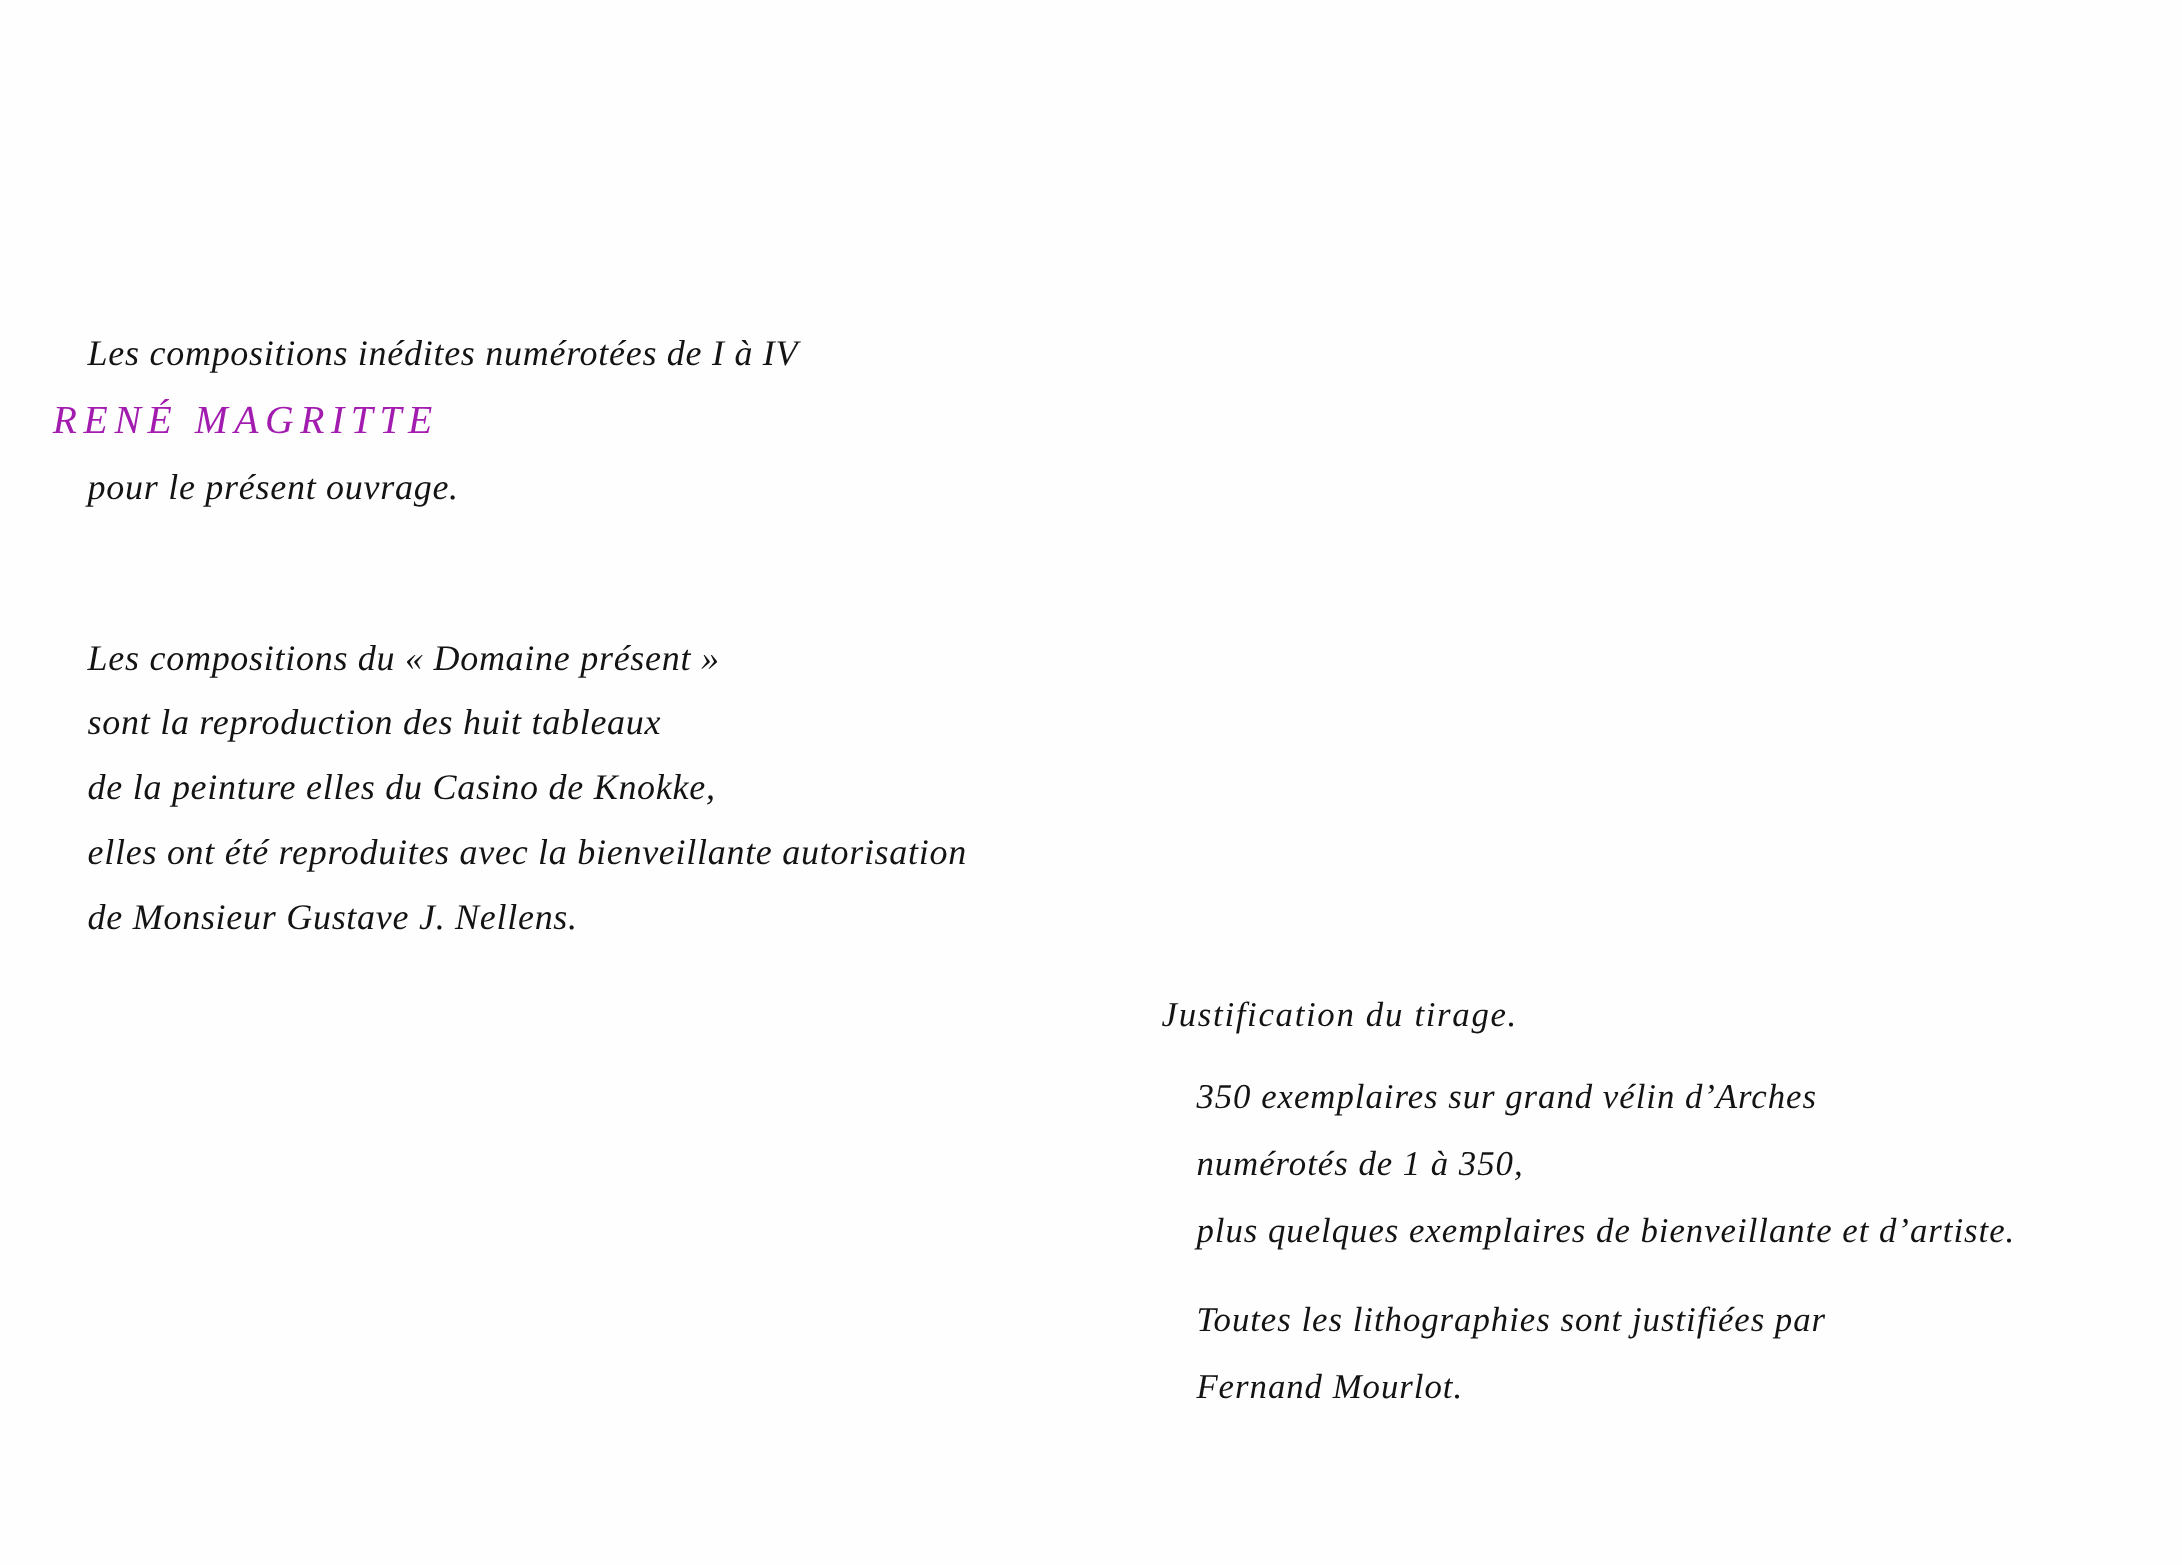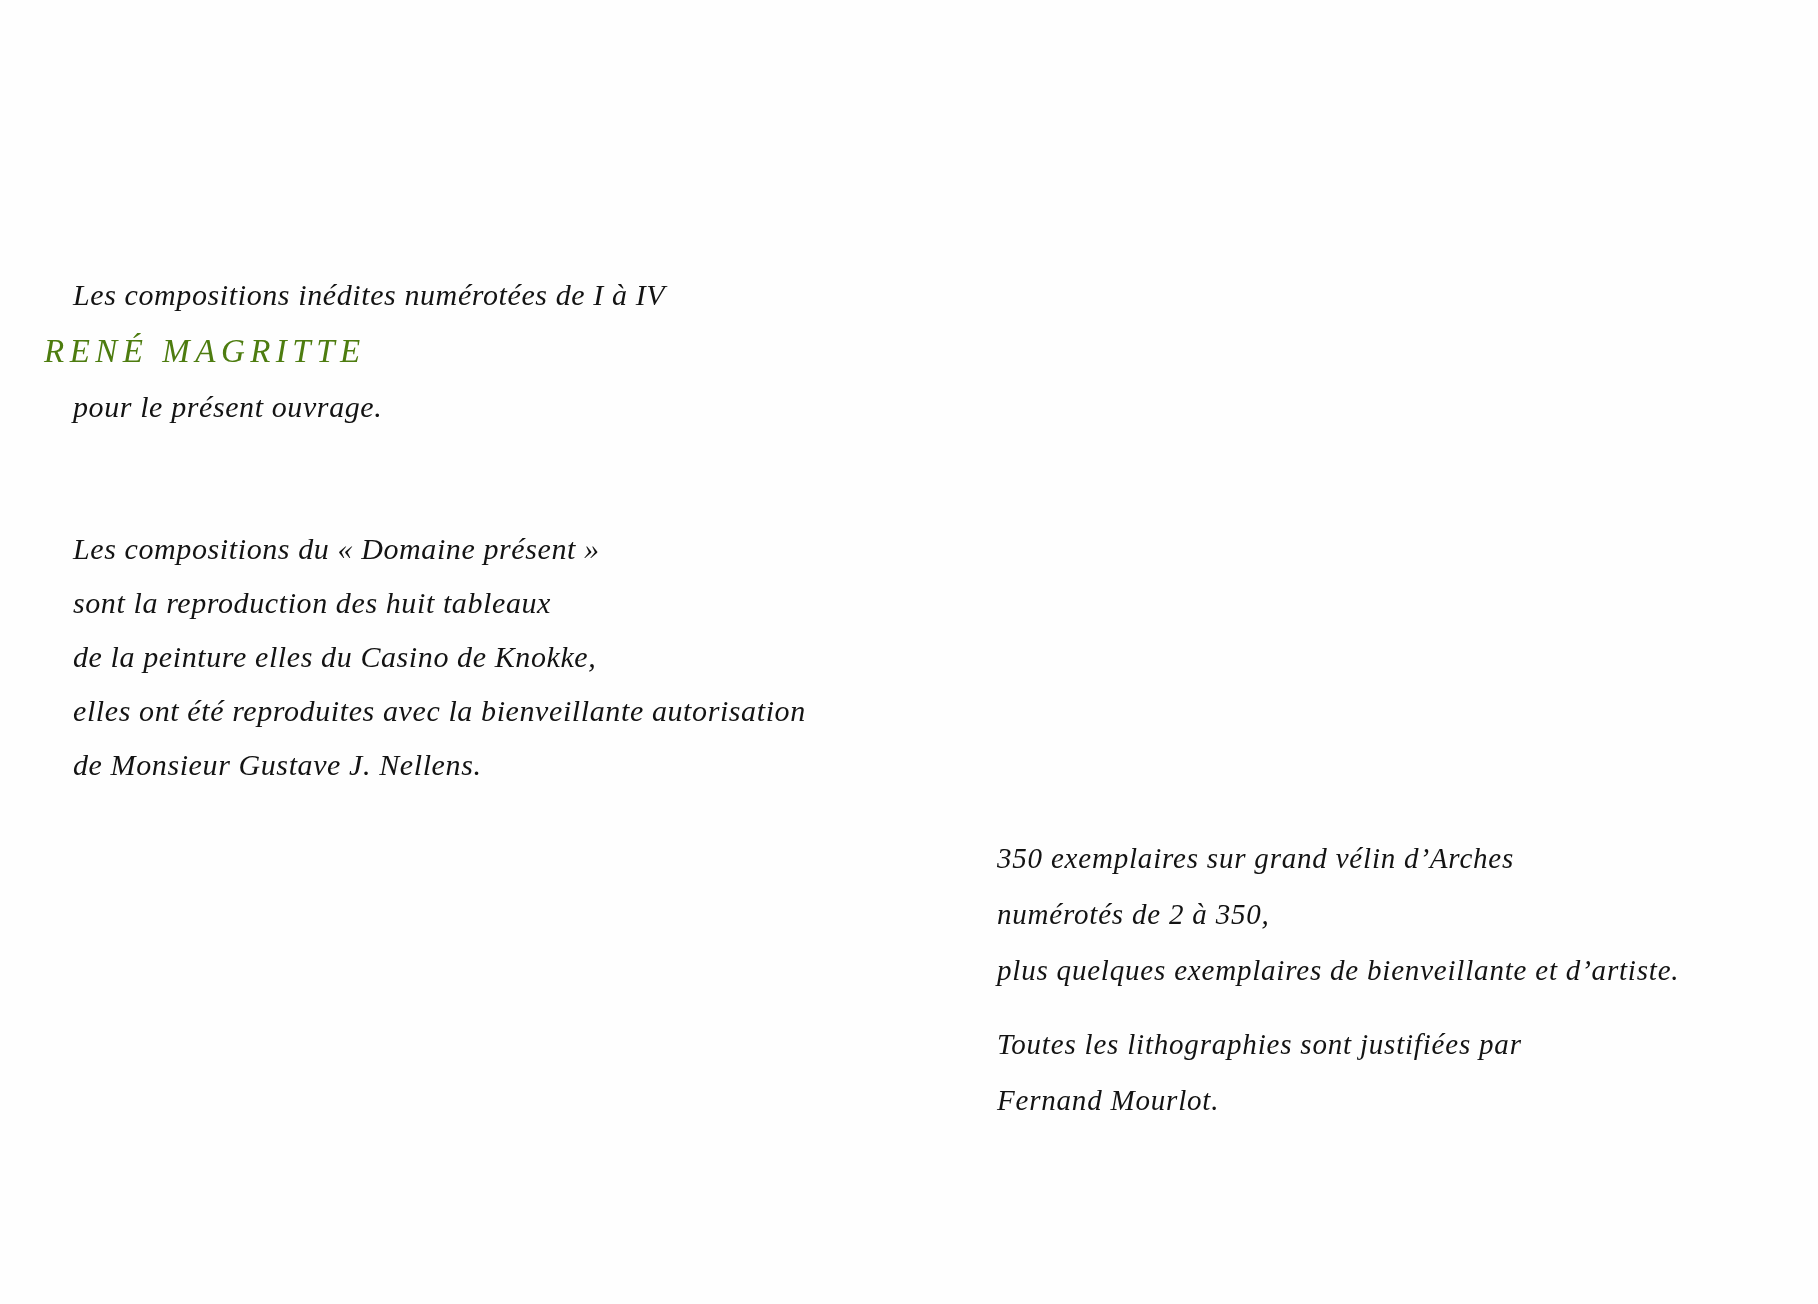--- a/index.html
+++ b/index.html
@@ -39,21 +39,21 @@
     color: #131313;
     margin-left: 29px;
   }
 
   .artist-name {
     font-style: italic;
     font-size: 33px;
     line-height: 58px;
     letter-spacing: 5.5px;
     white-space: nowrap;
-    color: #4d7c0f;
+    color: #a21caf;
   }
 
   .gap-between-blocks {
     height: 88px;
   }
 
   
   .right-col {
     position: absolute;
     left: 968px;
@@ -103,26 +103,27 @@
       <div class="line">sont la reproduction des huit tableaux</div>
       <div class="line">de la peinture elles du Casino de Knokke,</div>
       <div class="line">elles ont été reproduites avec la bienveillante autorisation</div>
       <div class="line">de Monsieur Gustave J. Nellens.</div>
     </div>
 
   </div>
 
   <div class="right-col">
 
+    <div class="right-heading">Justification du tirage.</div>
 
     <div class="small-gap"></div>
 
     <div class="block">
       <div class="line">350 exemplaires sur grand vélin d’Arches</div>
-      <div class="line">numérotés de 2 à 350,</div>
+      <div class="line">numérotés de 1 à 350,</div>
       <div class="line">plus quelques exemplaires de bienveillante et d’artiste.</div>
     </div>
 
     <div class="mid-gap"></div>
 
     <div class="block">
       <div class="line">Toutes les lithographies sont justifiées par</div>
       <div class="line">Fernand Mourlot.</div>
     </div>
 

